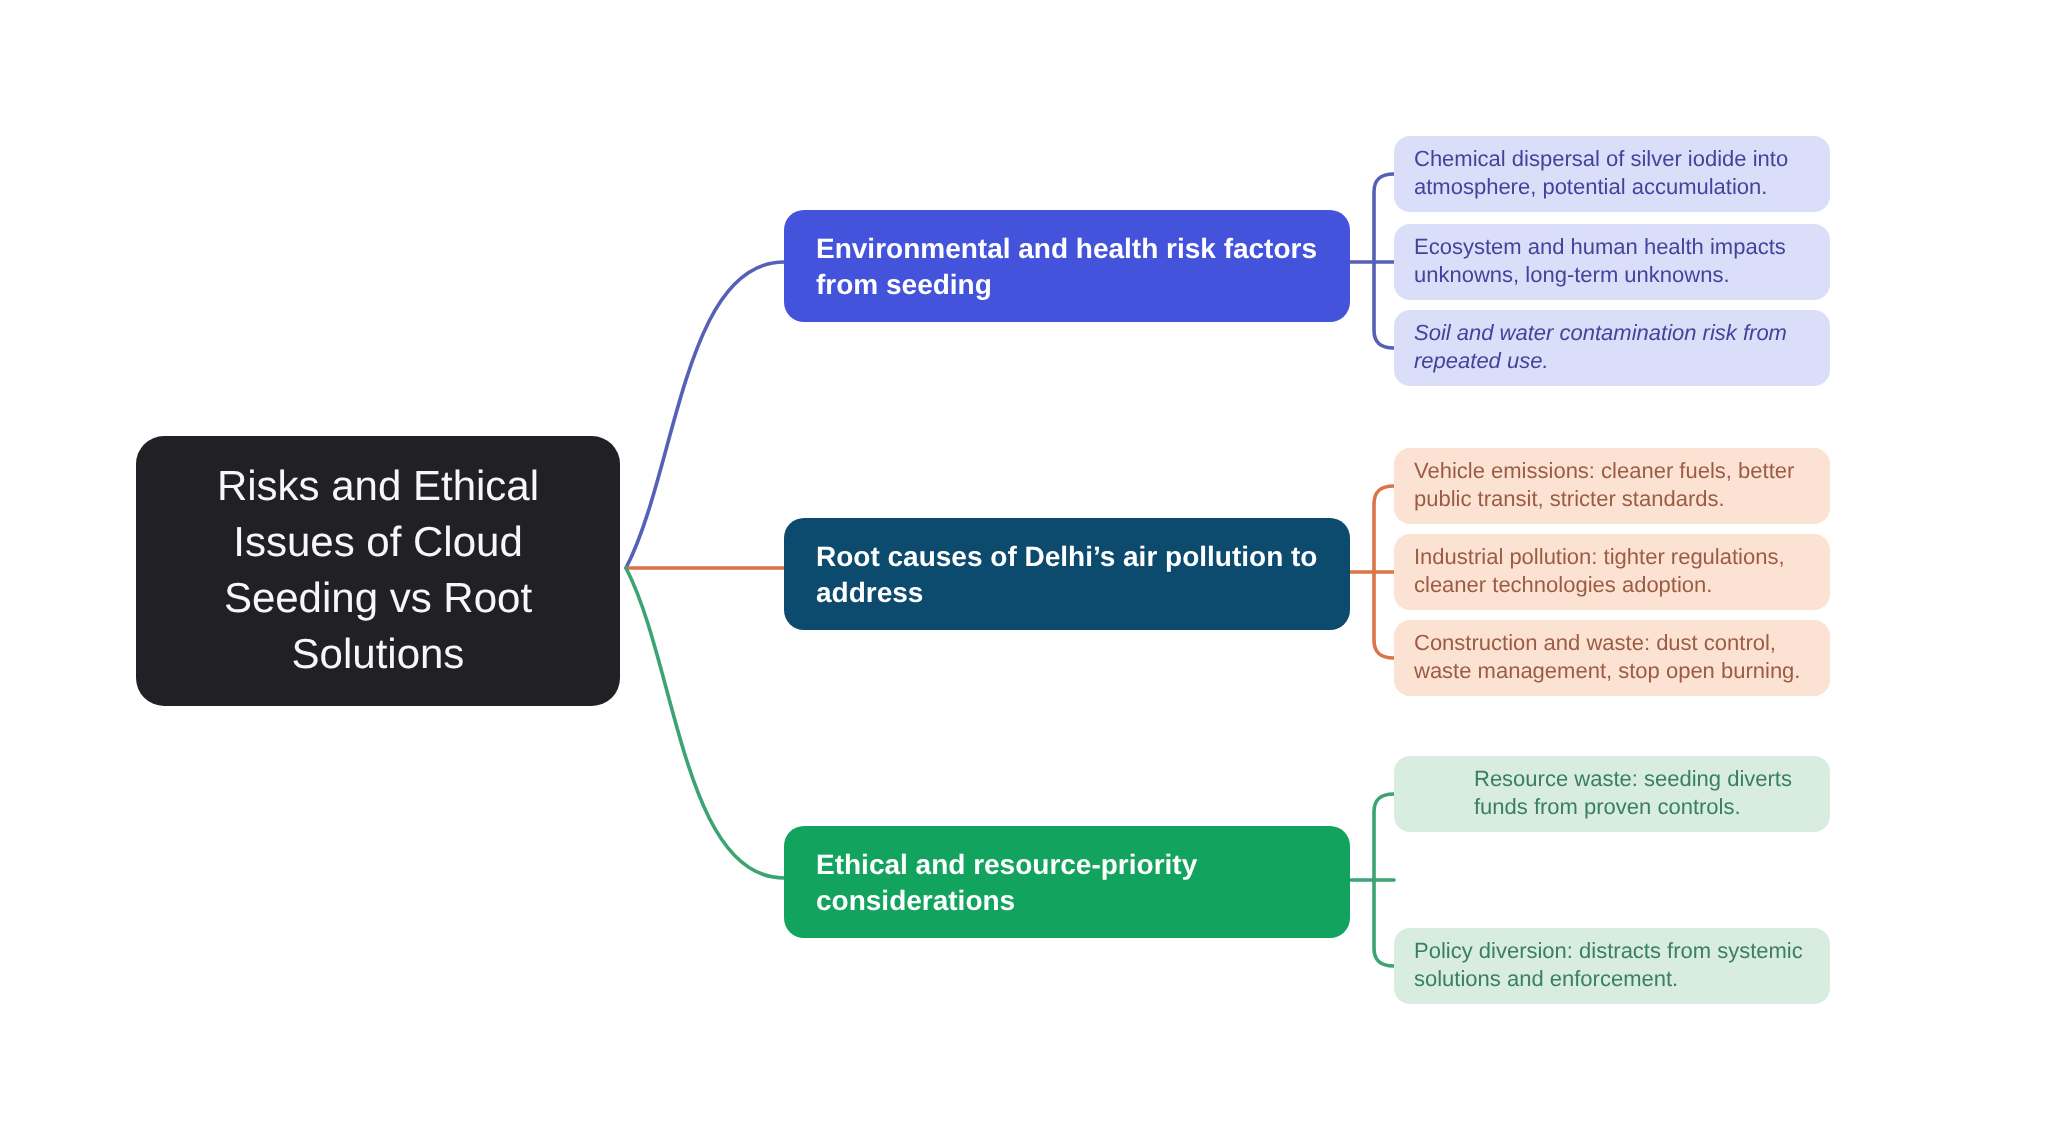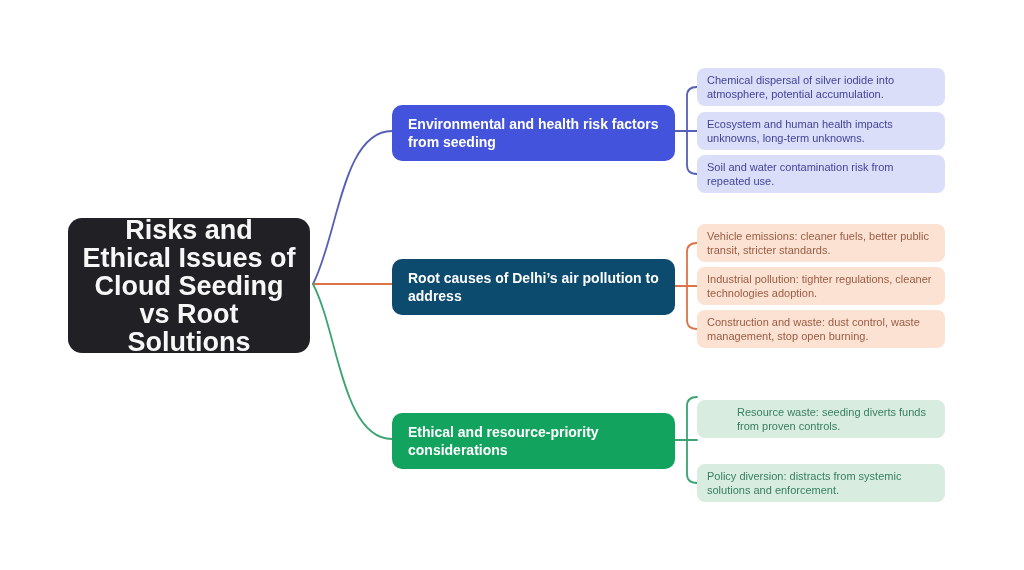--- a/index.html
+++ b/index.html
@@ -11,45 +11,45 @@
   .wires { position: absolute; left: 0; top: 0; width: 1024px; height: 570px; }
   .wires path { fill: none; stroke-width: 1.8; stroke-linecap: round; }
   .w-blue   { stroke: #5560b6; }
   .w-orange { stroke: #db7448; }
   .w-green  { stroke: #3ba472; }
 
   .root-node {
     position: absolute; left: 68px; top: 218px; width: 242px; height: 135px;
     background: #202025; color: #f7f7f7; border-radius: 14px;
     display: flex; align-items: center; justify-content: center;
-    text-align: center; font-size: 27px; font-weight: 700; line-height: 28px;
+    text-align: center; font-size: 21px; font-weight: 400; line-height: 28px;
     padding: 0 14px;
   }
 
   .branch {
     position: absolute; left: 392px; width: 283px; height: 56px;
     border-radius: 10px; color: #ffffff; font-size: 14px; font-weight: 700;
     line-height: 18px; display: flex; align-items: center; padding: 0 16px;
   }
   .branch.b0 { top: 105px; background: #4353dc; }
   .branch.b1 { top: 259px; background: #0c4a6e; }
   .branch.b2 { top: 413px; background: #12a35e; }
 
   .leaf {
-    position: absolute; left: 697px; width: 248px; height: 38px;
+    position: absolute; left: 697px; width: 218px; height: 38px;
     border-radius: 8px; font-size: 11px; line-height: 14px;
     display: flex; align-items: center; padding: 0 10px;
   }
   .leaf.g0 { background: #dbdef8; color: #41449c; }
   .leaf.g1 { background: #fbe2d3; color: #9c5c44; }
   .leaf.g2 { background: #d8ecdf; color: #38805f; }
 
-  .leaf.p0 { top: 68px; }  .leaf.p1 { top: 112px; } .leaf.p2 { top: 155px; }
+  .leaf.p0 { top: 68px; }  .leaf.p1 { top: 112px; } .leaf.p2 { top: 155px; font-style: italic; }
   .leaf.p3 { top: 224px; } .leaf.p4 { top: 267px; } .leaf.p5 { top: 310px; }
-  .leaf.p6 { top: 400px; padding-left: 40px; } .leaf.p7 { top: 421px; } .leaf.p8 { top: 464px; }
+  .leaf.p6 { top: 378px; padding-left: 40px; } .leaf.p7 { top: 421px; } .leaf.p8 { top: 464px; }
 </style>
 </head>
 <body>
 
 <div class="canvas">
 
   <svg class="wires" viewBox="0 0 1024 570" xmlns="http://www.w3.org/2000/svg">
 
     <path class="w-blue" d="M313 284 C 338 236, 342 131, 392 131"></path>
     <path class="w-orange" d="M313 284 L392 284"></path>

